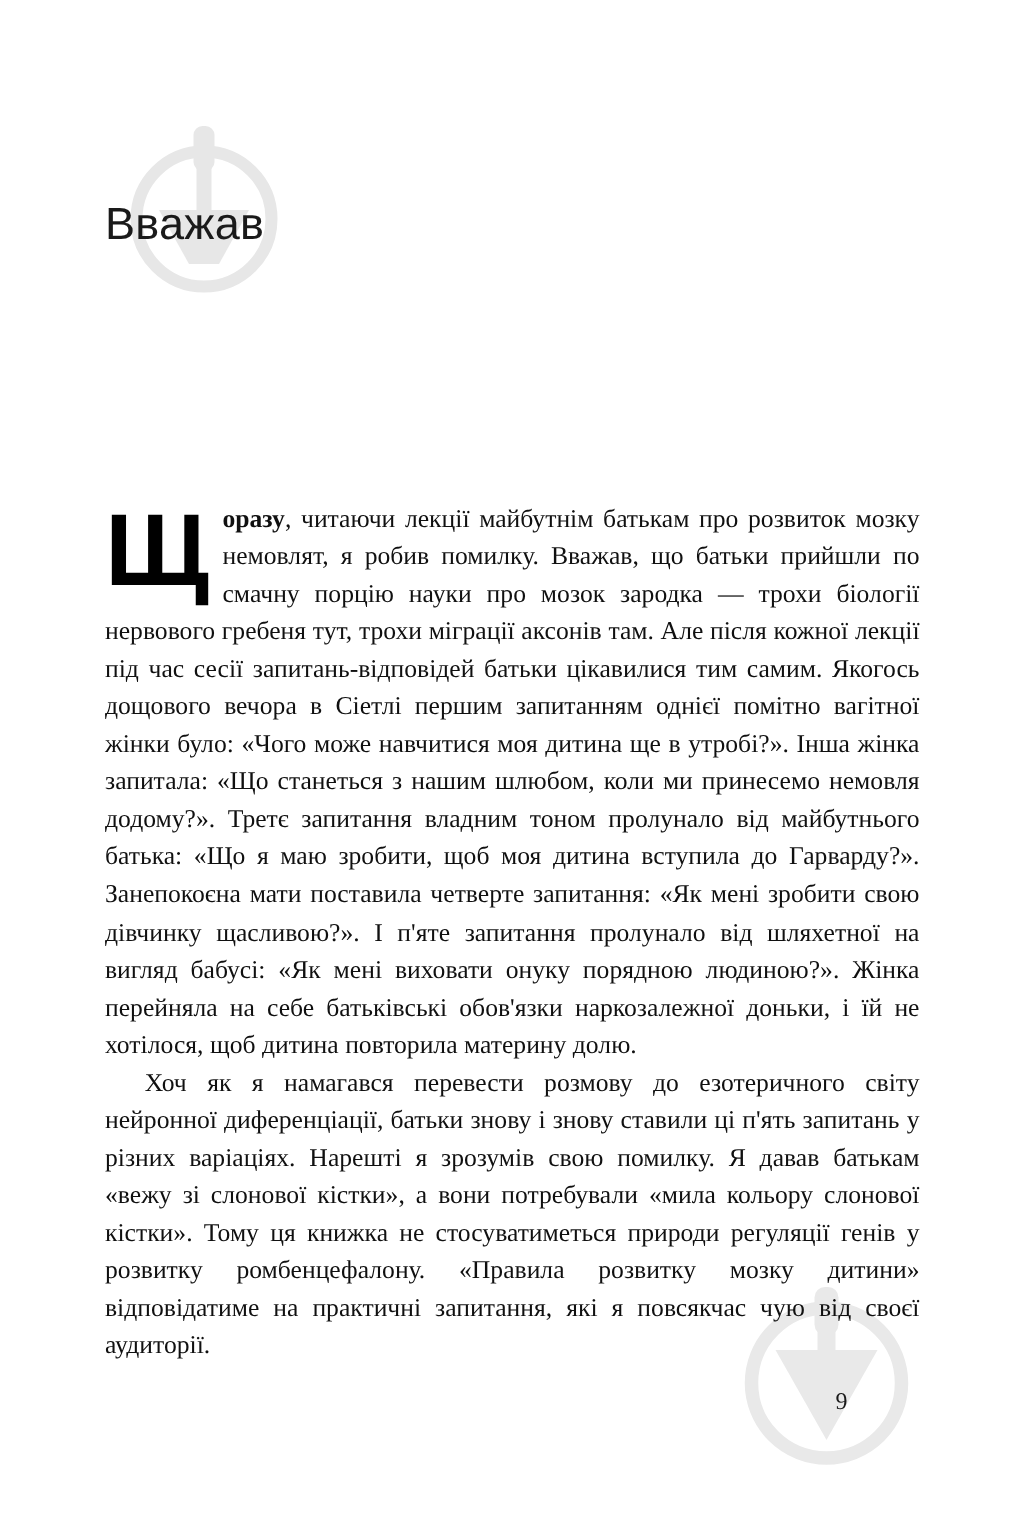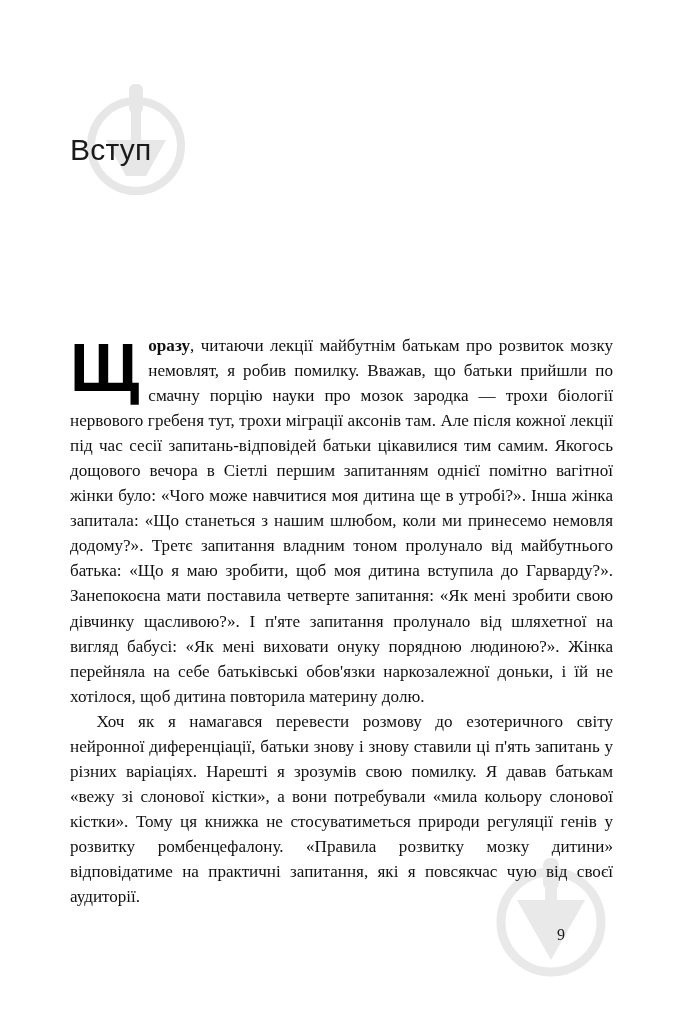--- a/index.html
+++ b/index.html
@@ -121,21 +121,21 @@
 
   <div class="watermark watermark-top">
     <svg viewBox="0 0 104 116" xmlns="http://www.w3.org/2000/svg" aria-hidden="true">
       <circle cx="52" cy="64" r="45" fill="none" stroke="#e7e7e7" stroke-width="8"></circle>
       <rect x="45" y="2" width="14" height="30" rx="6" fill="#e7e7e7"></rect>
       <rect x="47" y="26" width="10" height="34" fill="#e7e7e7"></rect>
       <path d="M22 58 L82 58 L62 94 L42 94 Z" fill="#e7e7e7"></path>
     </svg>
   </div>
 
-  <h1 class="chapter-title">Вступ</h1>
+  <h1 class="chapter-title">Вважав</h1>
 
   <div class="body-block">
 
     <p class="para"><span class="dropcap">Щ</span><span class="lead-in">оразу</span><span>, читаючи лекції майбутнім батькам про розвиток мозку немовлят, я робив помилку. Вважав, що батьки прийшли по смачну порцію науки про мозок зародка — трохи біології нервового гребеня тут, трохи міграції аксонів там. Але після кожної лекції під час сесії запитань-відповідей батьки цікавилися тим самим. Якогось дощового вечора в Сіетлі першим запитанням однієї помітно вагітної жінки було: «Чого може навчитися моя дитина ще в утробі?». Інша жінка запитала: «Що станеться з нашим шлюбом, коли ми принесемо немовля додому?». Третє запитання владним тоном пролунало від майбутнього батька: «Що я маю зробити, щоб моя дитина вступила до Гарварду?». Занепокоєна мати поставила четверте запитання: «Як мені зробити свою дівчинку щасливою?». І п'яте запитання пролунало від шляхетної на вигляд бабусі: «Як мені виховати онуку порядною людиною?». Жінка перейняла на себе батьківські обов'язки наркозалежної доньки, і їй не хотілося, щоб дитина повторила материну долю.</span></p>
 
     <p class="para para-indent">Хоч як я намагався перевести розмову до езотеричного світу нейронної диференціації, батьки знову і знову ставили ці п'ять запитань у різних варіаціях. Нарешті я зрозумів свою помилку. Я давав батькам «вежу зі слонової кістки», а вони потребували «мила кольору слонової кістки». Тому ця книжка не стосуватиметься природи регуляції генів у розвитку ромбенцефалону. «Правила розвитку мозку дитини» відповідатиме на практичні запитання, які я повсякчас чую від своєї аудиторії.</p>
 
   </div>
 
   <div class="watermark watermark-bottom">

